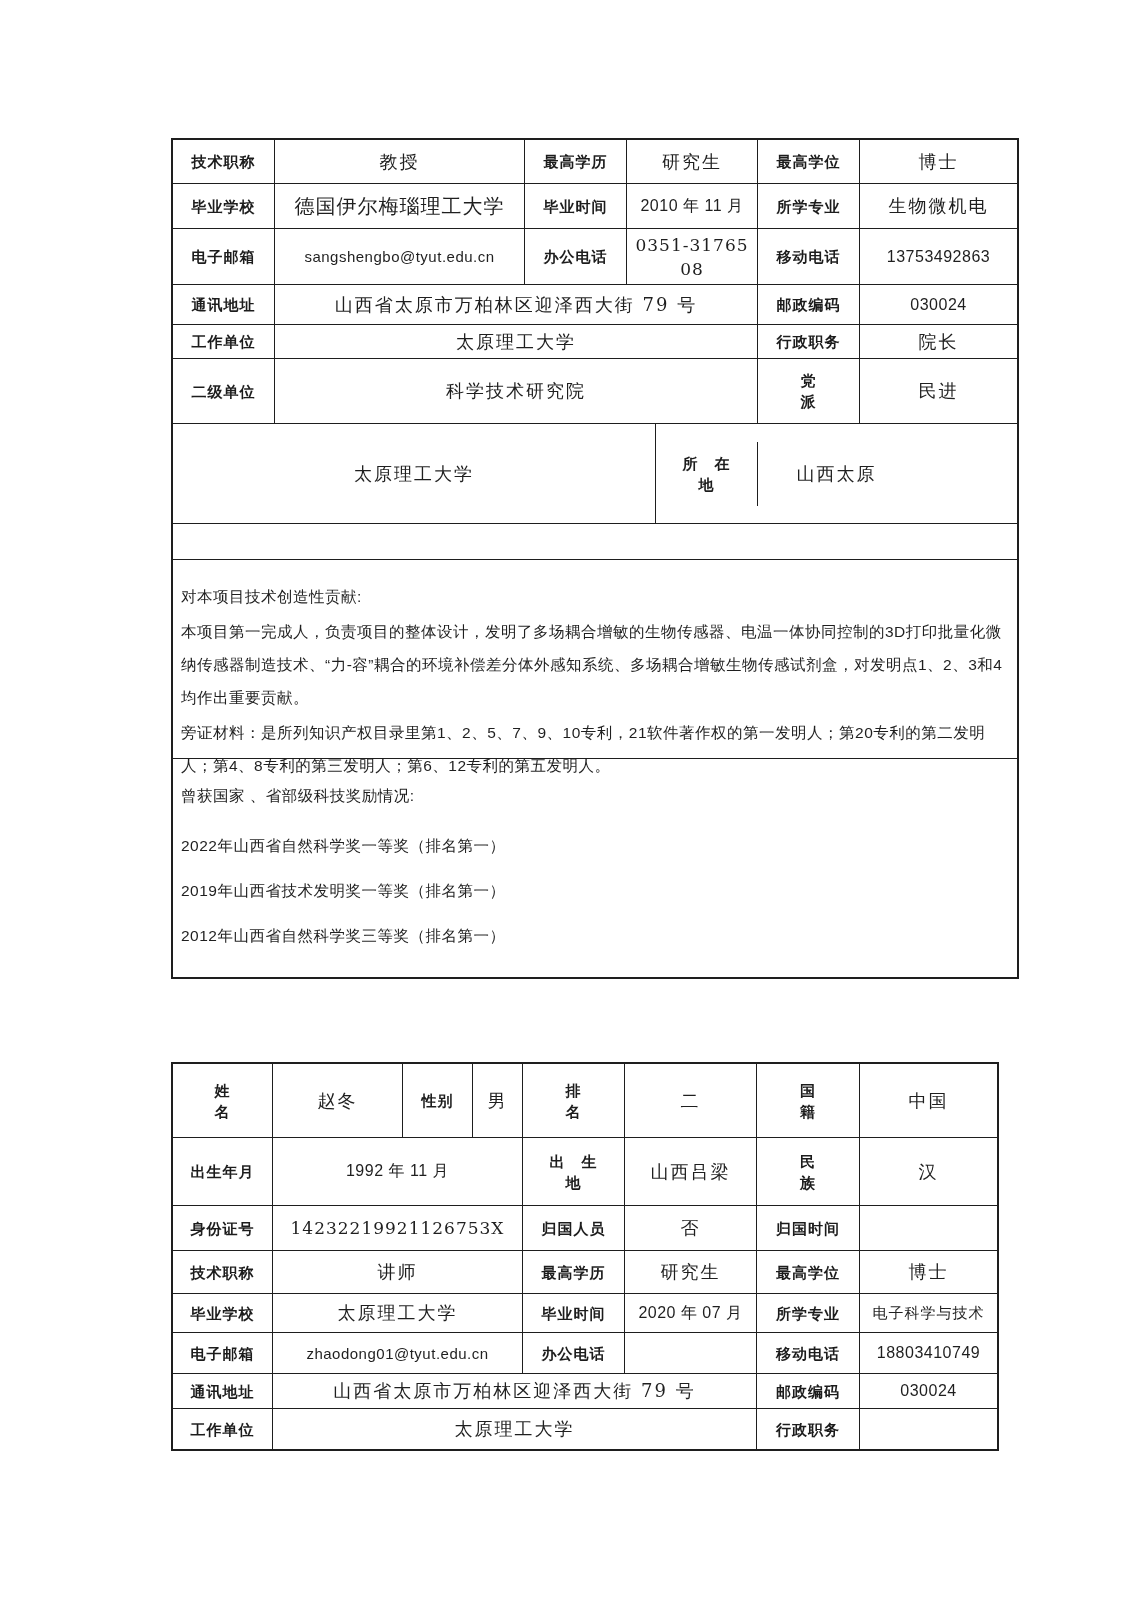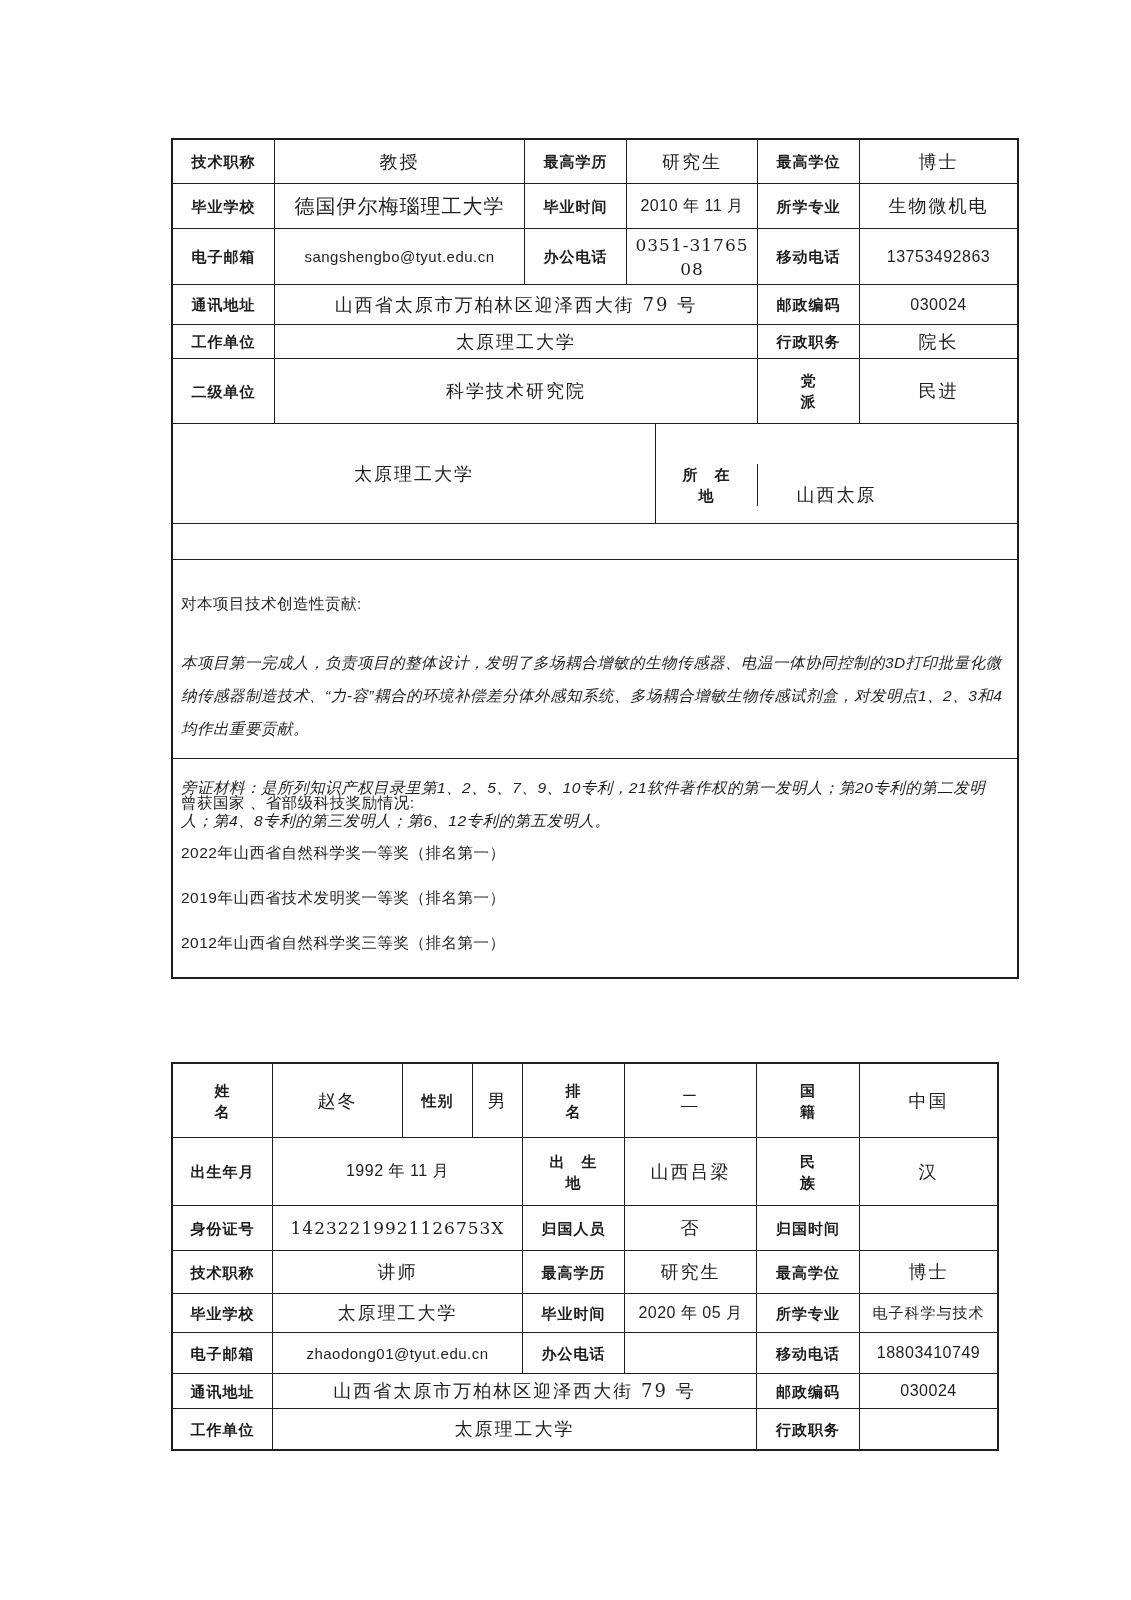--- a/index.html
+++ b/index.html
@@ -37,31 +37,31 @@
   }
   .vser-big { font-size: 20px; letter-spacing: 1px; }
   .vser-med { font-size: 18px; letter-spacing: 2px; }
   .vsans { font-family: "Liberation Sans", "DejaVu Sans", sans-serif; font-size: 15px; letter-spacing: 0.5px; }
   .phone-wrap {
     word-break: break-all; padding: 0 4px;
     font-size: 17px; letter-spacing: 1px; line-height: 24px;
   }
   .idnum { font-size: 17px; letter-spacing: 1px; }
   .stack { display: flex; flex-direction: column; }
-  .subrow { display: flex; border-bottom: 1px solid #1e1e1e; align-items: flex-end; }
+  .subrow { display: flex; border-bottom: 1px solid #1e1e1e; }
   .subrow:last-child { border-bottom: none; }
   .sect { padding: 12px 8px 0 8px; }
   .sect-a { height: 199px; border-bottom: 1px solid #1e1e1e; }
   .sect-b { height: 218px; }
   .sect p {
     font-size: 15.5px; line-height: 33px; letter-spacing: 0.5px;
     width: 830px; text-align: left;
   }
-  .sect .t { margin-top: 15px; }
-  .sect .para { margin-top: 26px; font-style: italic; }
+  .sect .t { margin-top: 8px; }
+  .sect .para { margin-top: 2px; }
   .award-line { margin-top: 24px; font-size: 15.5px; letter-spacing: 0.5px; width: 830px; }
 </style>
 </head>
 <body>
 
 <div class="page">
 
   <div class="tbl tbl1">
 
     <div class="row" style="height:44px">
@@ -184,21 +184,21 @@
       <div class="c lab" style="flex:0 0 102px">最高学历</div>
       <div class="c vser" style="flex:0 0 132px">研究生</div>
       <div class="c lab" style="flex:0 0 103px">最高学位</div>
       <div class="c vser" style="flex:0 0 137px">博士</div>
     </div>
 
     <div class="row" style="height:39px">
       <div class="c lab" style="flex:0 0 100px">毕业学校</div>
       <div class="c vser vser-med" style="flex:0 0 250px">太原理工大学</div>
       <div class="c lab" style="flex:0 0 102px">毕业时间</div>
-      <div class="c vsans" style="flex:0 0 132px;font-size:16px">2020 年 05 月</div>
+      <div class="c vsans" style="flex:0 0 132px;font-size:16px">2020 年 07 月</div>
       <div class="c lab" style="flex:0 0 103px">所学专业</div>
       <div class="c vser" style="flex:0 0 137px;font-size:15px;letter-spacing:1px">电子科学与技术</div>
     </div>
 
     <div class="row" style="height:41px">
       <div class="c lab" style="flex:0 0 100px">电子邮箱</div>
       <div class="c vsans" style="flex:0 0 250px">zhaodong01@tyut.edu.cn</div>
       <div class="c lab" style="flex:0 0 102px">办公电话</div>
       <div class="c vsans" style="flex:0 0 132px"></div>
       <div class="c lab" style="flex:0 0 103px">移动电话</div>

